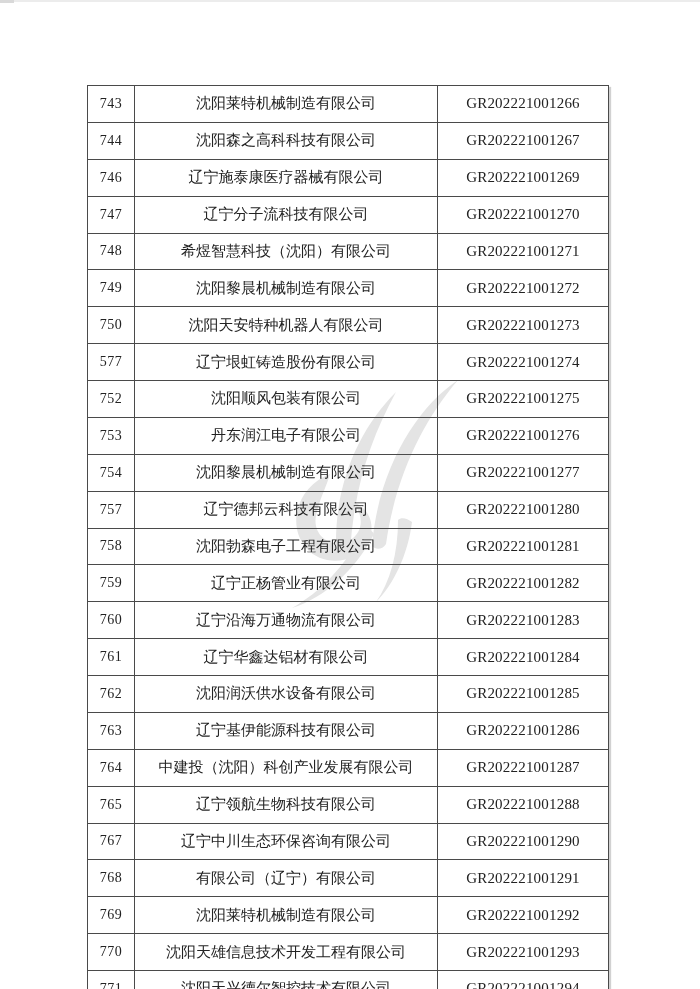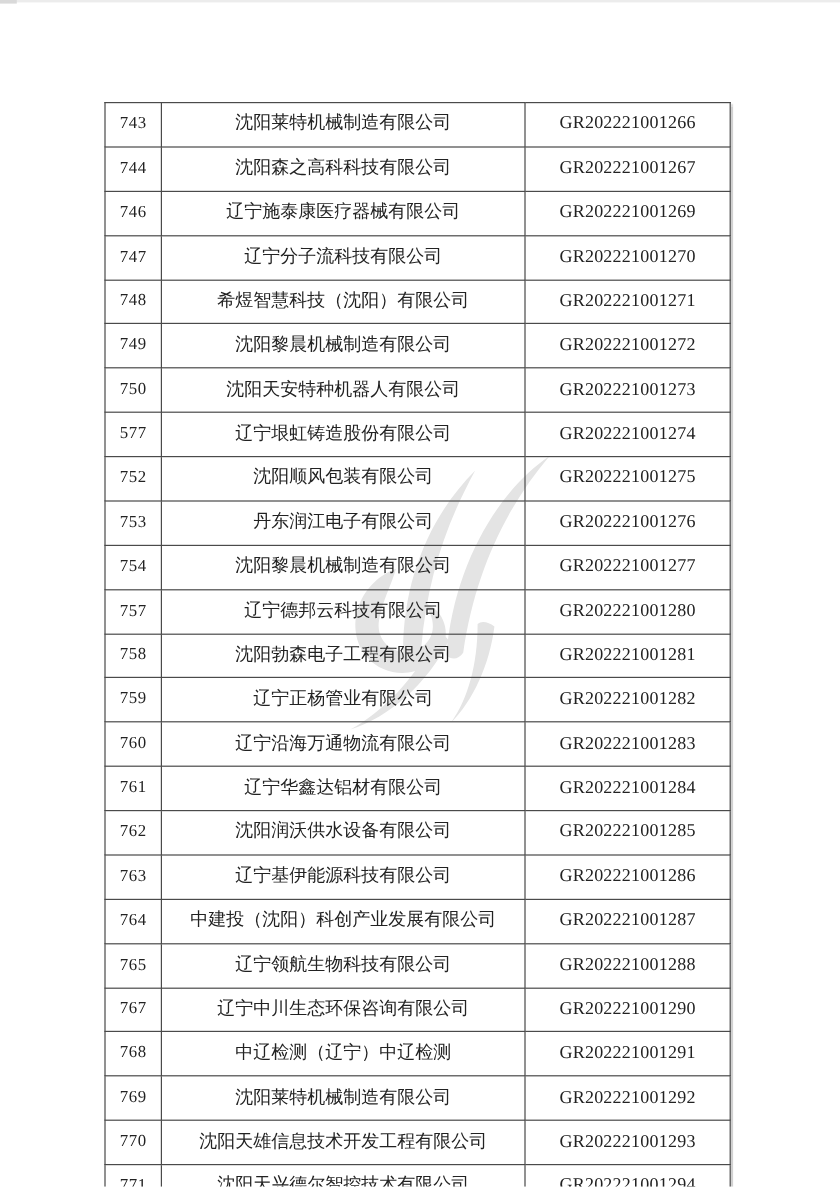--- a/index.html
+++ b/index.html
@@ -197,21 +197,21 @@
           <td class="col-company">辽宁领航生物科技有限公司</td>
           <td class="col-code">GR202221001288</td>
         </tr>
         <tr>
           <td class="col-no">767</td>
           <td class="col-company">辽宁中川生态环保咨询有限公司</td>
           <td class="col-code">GR202221001290</td>
         </tr>
         <tr>
           <td class="col-no">768</td>
-          <td class="col-company">中辽检测（辽宁）中辽检测</td>
+          <td class="col-company">有限公司（辽宁）有限公司</td>
           <td class="col-code">GR202221001291</td>
         </tr>
         <tr>
           <td class="col-no">769</td>
           <td class="col-company">沈阳莱特机械制造有限公司</td>
           <td class="col-code">GR202221001292</td>
         </tr>
         <tr>
           <td class="col-no">770</td>
           <td class="col-company">沈阳天雄信息技术开发工程有限公司</td>

